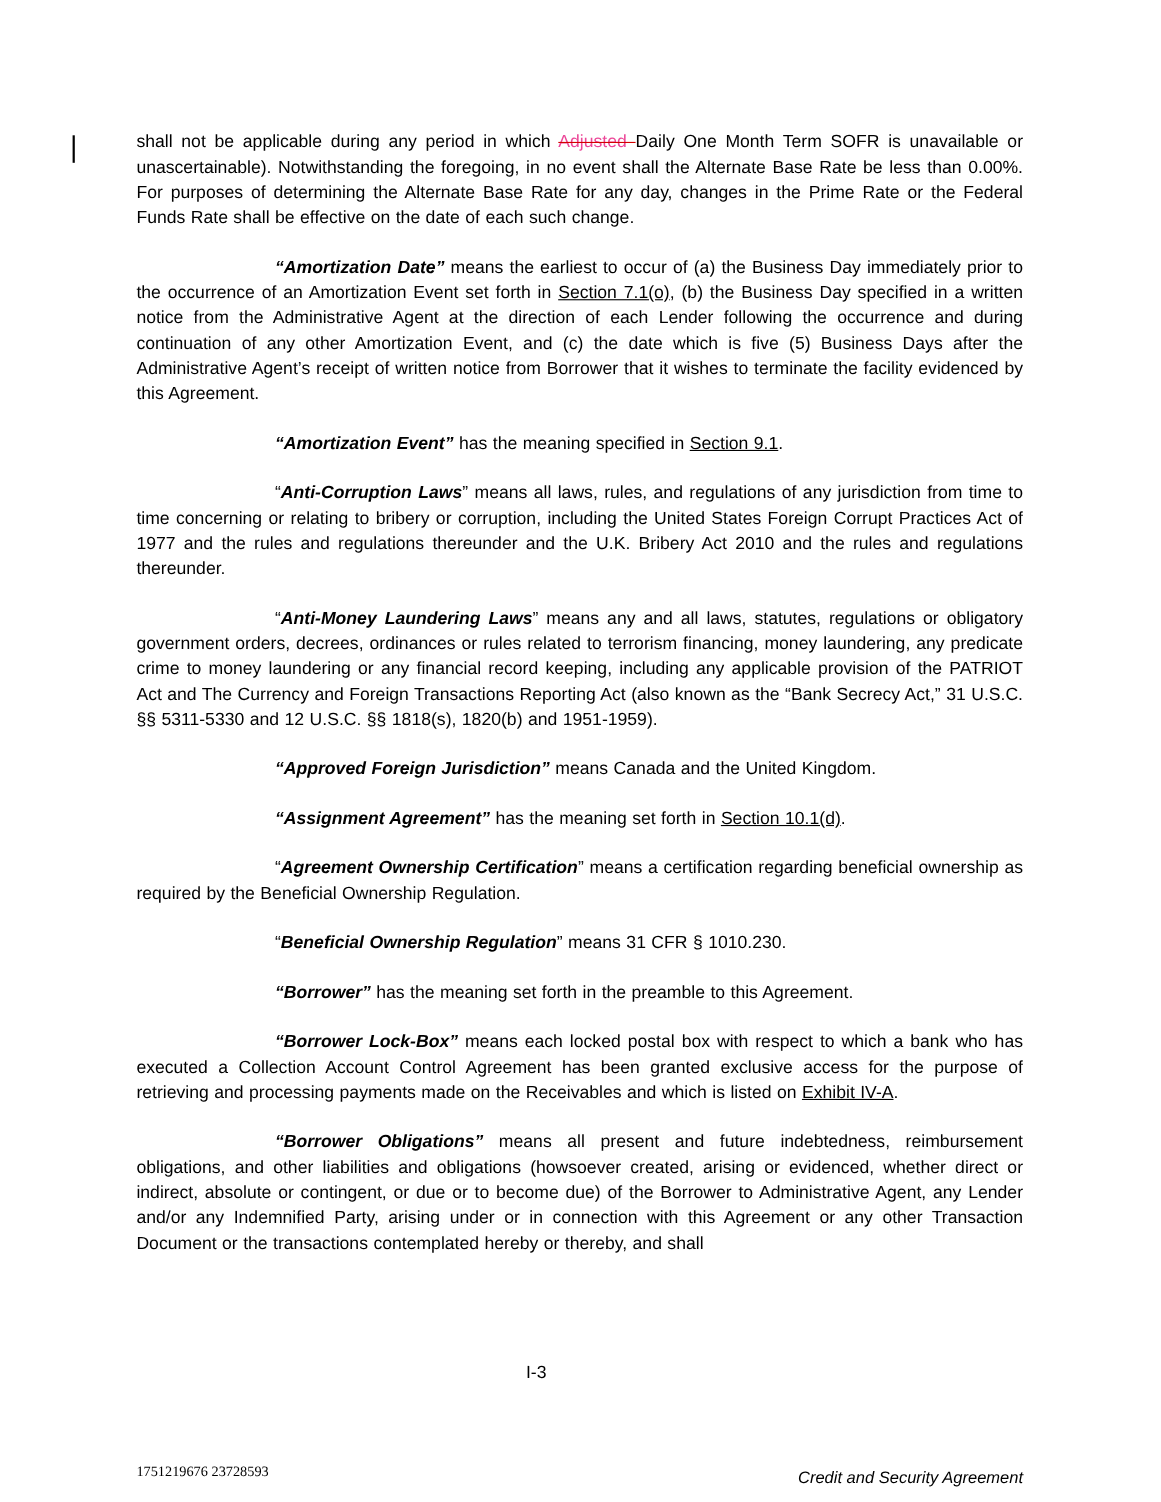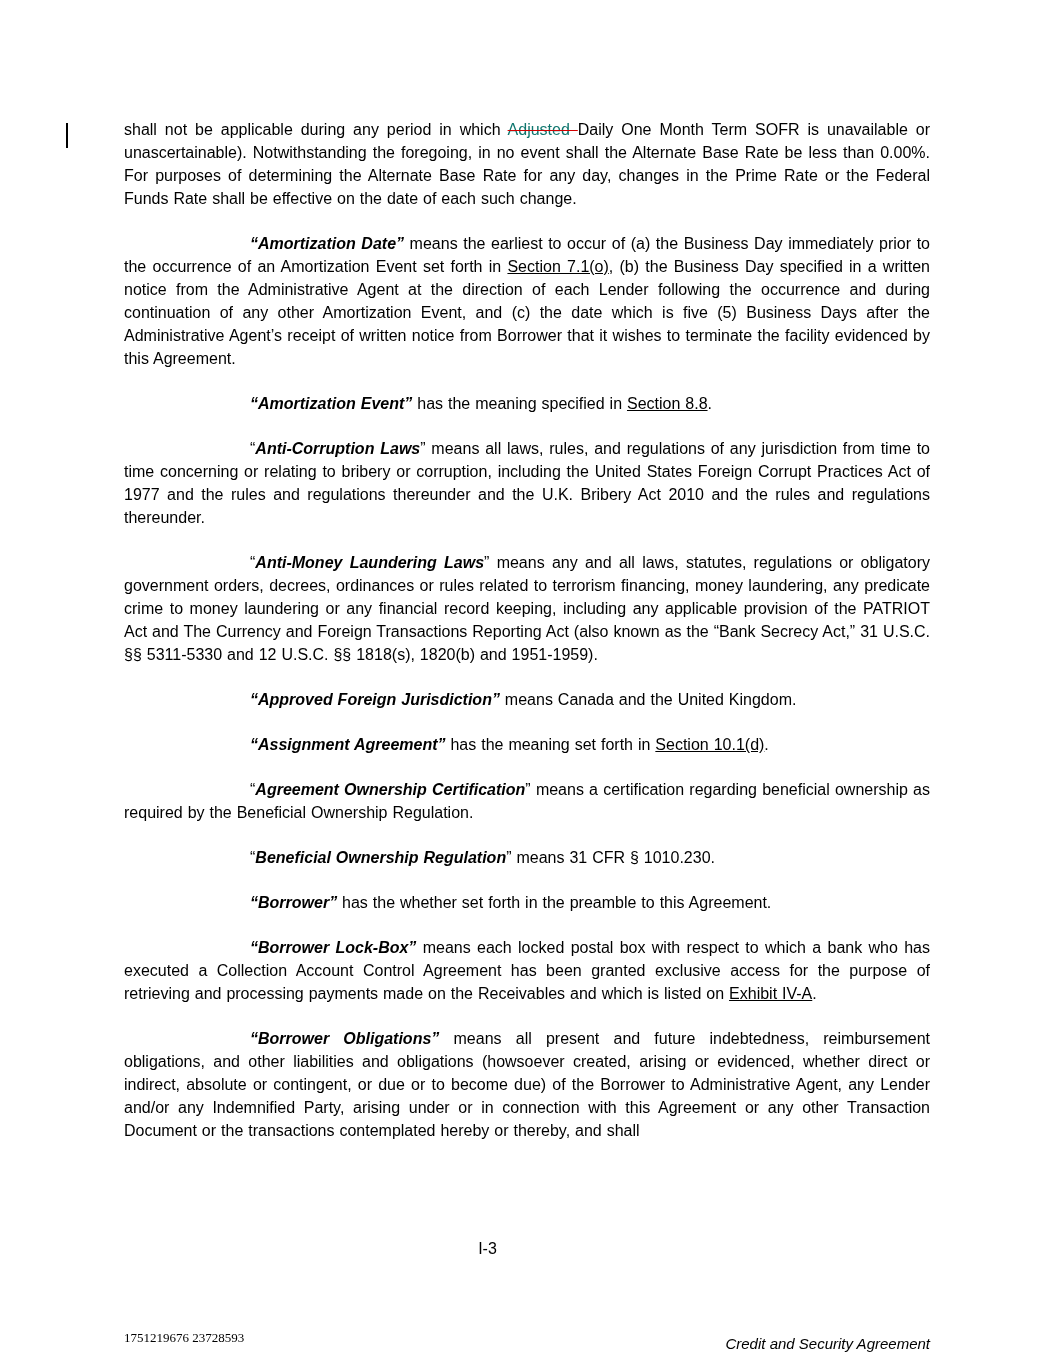--- a/index.html
+++ b/index.html
@@ -31,21 +31,21 @@
     font-size: 16px;
     line-height: 23px;
     text-align: justify;
     margin-bottom: 22px;
     word-spacing: 0.5px;
   }
   p.para.indent { text-indent: 126px; }
   .bi { font-weight: bold; font-style: italic; }
   .u  { text-decoration: underline; margin-top: 34px; }
   .del {
-    color: #0f766e;
+    color: #ec4899;
     text-decoration: line-through;
     text-decoration-color: #d40000;
   }
   .footer-pagenum {
     position: absolute;
     top: 1239px;
     left: 0;
     width: 975px;
     text-align: center;
     font-size: 16px;
@@ -72,28 +72,28 @@
 </head>
 <body>
 
 <div class="page">
 
   <div class="change-bar"></div>
 
   <div class="content" id="doc-body">
       <p class="para"><span>shall not be applicable during any period in which </span><span class="del">Adjusted </span><span>Daily One Month Term SOFR is unavailable or unascertainable).  Notwithstanding the foregoing, in no event shall the Alternate Base Rate be less than 0.00%.  For purposes of determining the Alternate Base Rate for any day, changes in the Prime Rate or the Federal Funds Rate shall be effective on the date of each such change.</span></p>
       <p class="para indent"><span class="bi">“Amortization Date”</span><span> means the earliest to occur of (a) the Business Day immediately prior to the occurrence of an Amortization Event set forth in </span><span class="u">Section 7.1(o)</span><span>, (b) the Business Day specified in a written notice from the Administrative Agent at the direction of each Lender following the occurrence and during continuation of any other Amortization Event, and (c) the date which is five (5) Business Days after the Administrative Agent’s receipt of written notice from Borrower that it wishes to terminate the facility evidenced by this Agreement.</span></p>
-      <p class="para indent"><span class="bi">“Amortization Event”</span><span> has the meaning specified in </span><span class="u">Section 8.8</span><span>.</span></p>
+      <p class="para indent"><span class="bi">“Amortization Event”</span><span> has the meaning specified in </span><span class="u">Section 9.1</span><span>.</span></p>
       <p class="para indent"><span>“</span><span class="bi">Anti-Corruption Laws</span><span>” means all laws, rules, and regulations of any jurisdiction from time to time concerning or relating to bribery or corruption, including the United States Foreign Corrupt Practices Act of 1977 and the rules and regulations thereunder and the U.K. Bribery Act 2010 and the rules and regulations thereunder.</span></p>
       <p class="para indent"><span>“</span><span class="bi">Anti-Money Laundering Laws</span><span>” means any and all laws, statutes, regulations or obligatory government orders, decrees, ordinances or rules related to terrorism financing, money laundering, any predicate crime to money laundering or any financial record keeping, including any applicable provision of the PATRIOT Act and The Currency and Foreign Transactions Reporting Act (also known as the “Bank Secrecy Act,” 31 U.S.C. §§ 5311-5330 and 12 U.S.C. §§ 1818(s), 1820(b) and 1951-1959).</span></p>
       <p class="para indent"><span class="bi">“Approved Foreign Jurisdiction”</span><span> means Canada and the United Kingdom.</span></p>
       <p class="para indent"><span class="bi">“Assignment Agreement”</span><span> has the meaning set forth in </span><span class="u">Section 10.1(d)</span><span>.</span></p>
       <p class="para indent"><span>“</span><span class="bi">Agreement Ownership Certification</span><span>” means a certification regarding beneficial ownership as required by the Beneficial Ownership Regulation.</span></p>
       <p class="para indent"><span>“</span><span class="bi">Beneficial Ownership Regulation</span><span>” means 31 CFR § 1010.230.</span></p>
-      <p class="para indent"><span class="bi">“Borrower”</span><span> has the whether set forth in the preamble to this Agreement.</span></p>
+      <p class="para indent"><span class="bi">“Borrower”</span><span> has the meaning set forth in the preamble to this Agreement.</span></p>
       <p class="para indent"><span class="bi">“Borrower Lock-Box”</span><span> means each locked postal box with respect to which a bank who has executed a Collection Account Control Agreement has been granted exclusive access for the purpose of retrieving and processing payments made on the Receivables and which is listed on </span><span class="u">Exhibit IV-A</span><span>.</span></p>
       <p class="para indent"><span class="bi">“Borrower Obligations”</span><span> means all present and future indebtedness, reimbursement obligations, and other liabilities and obligations (howsoever created, arising or evidenced, whether direct or indirect, absolute or contingent, or due or to become due) of the Borrower to Administrative Agent, any Lender and/or any Indemnified Party, arising under or in connection with this Agreement or any other Transaction Document or the transactions contemplated hereby or thereby, and shall</span></p>
     </div>
 
   <div class="footer-pagenum">I-3</div>
 
   <div class="footer-doctitle">Credit and Security Agreement</div>
 
   <div class="footer-docid">1751219676 23728593</div>
 

